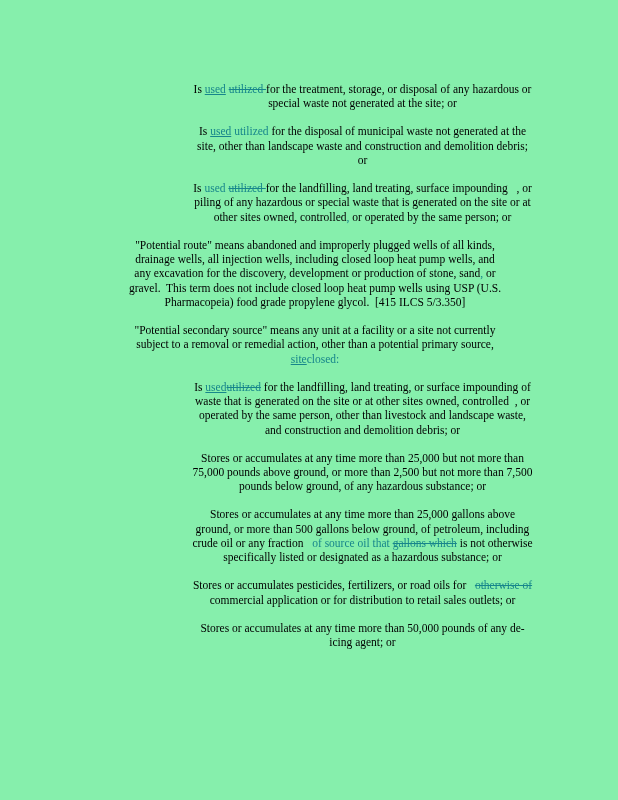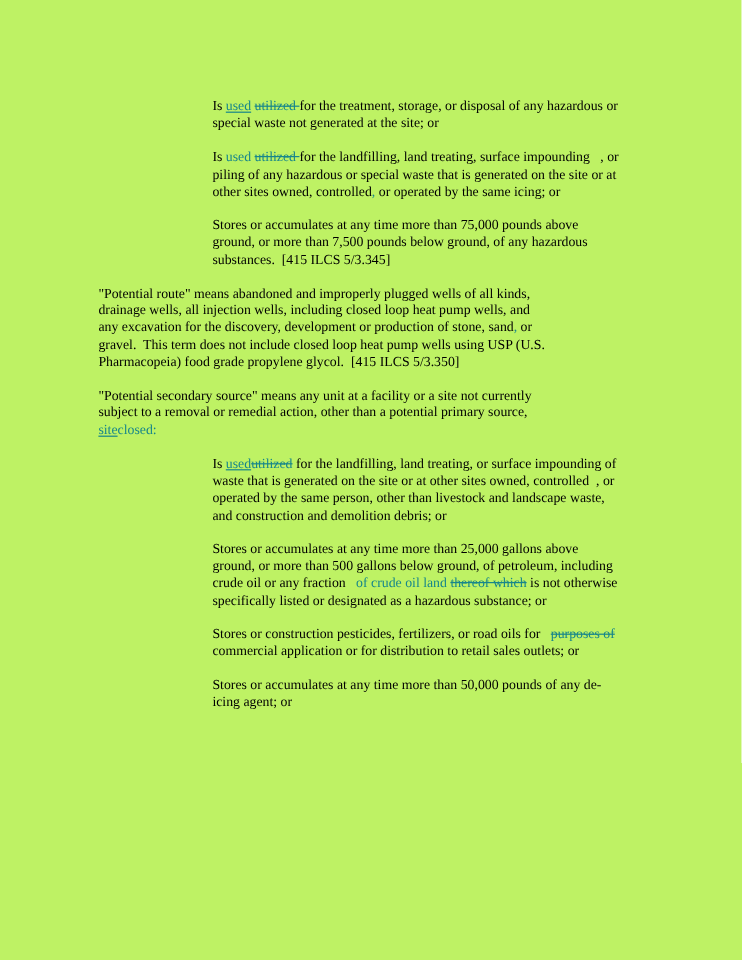--- a/index.html
+++ b/index.html
@@ -4,24 +4,25 @@
 <style>
   html, body {
     margin: 0;
     padding: 0;
     background: #ffffff;
   }
   .page {
     position: relative;
     width: 618px;
     height: 800px;
-    background: #bef264;
+    background: #86efac;
     overflow: hidden;
     box-sizing: border-box;
     padding: 82px 70px 0 82px;
+    text-align: center;
   }
   .doc-body {
     font-family: "Liberation Serif", serif;
     font-size: 11.5px;
     line-height: 14.3px;
     color: #000000;
   }
   .para {
     margin: 0 0 13.8px 0;
     white-space: pre-wrap;
@@ -45,40 +46,43 @@
     color: #000000;
   }
 </style>
 </head>
 <body>
 
 <div class="page">
   <div class="doc-body">
       <p class="para indent-2"><span class="run n">Is </span><span class="run ins">used</span><span class="run n"> </span><span class="run del">utilized </span><span class="run n">for the treatment, storage, or disposal of any hazardous or
 special waste not generated at the site; or</span></p>
+      <p class="para indent-2"><span class="run n">Is </span><span class="run ins">used</span><span class="run n"> </span><span class="run tn">utilized</span><span class="run n"> for the disposal of municipal waste not generated at the
+site, other than landscape waste and construction and demolition debris;
+or</span></p>
       <p class="para indent-2"><span class="run n">Is </span><span class="run tn">used</span><span class="run n"> </span><span class="run del">utilized </span><span class="run n">for the landfilling, land treating, surface impounding   , or
 piling of any hazardous or special waste that is generated on the site or at
-other sites owned, controlled</span><span class="run tn">,</span><span class="run n"> or operated by the same icing; or</span></p>
-      <p class="para indent-2"><span class="run n">Stores or accumulates at any time more than 75,000 pounds above
-ground, or more than 7,500 pounds below ground, of any hazardous
-substances.  [415 ILCS 5/3.345]</span></p>
+other sites owned, controlled</span><span class="run tn">,</span><span class="run n"> or operated by the same person; or</span></p>
       <p class="para indent-1"><span class="run n">"Potential route" means abandoned and improperly plugged wells of all kinds,
 drainage wells, all injection wells, including closed loop heat pump wells, and
 any excavation for the discovery, development or production of stone, sand</span><span class="run tn">,</span><span class="run n"> or
 gravel.  This term does not include closed loop heat pump wells using USP (U.S.
 Pharmacopeia) food grade propylene glycol.  [415 ILCS 5/3.350]</span></p>
       <p class="para indent-1"><span class="run n">"Potential secondary source" means any unit at a facility or a site not currently
 subject to a removal or remedial action, other than a potential primary source,
 </span><span class="run ins">site</span><span class="run tn">closed:</span></p>
       <p class="para indent-2"><span class="run n">Is </span><span class="run ins">used</span><span class="run del">utilized</span><span class="run n"> for the landfilling, land treating, or surface impounding of
 waste that is generated on the site or at other sites owned, controlled  , or
 operated by the same person, other than livestock and landscape waste,
 and construction and demolition debris; or</span></p>
+      <p class="para indent-2"><span class="run n">Stores or accumulates at any time more than 25,000 but not more than
+75,000 pounds above ground, or more than 2,500 but not more than 7,500
+pounds below ground, of any hazardous substance; or</span></p>
       <p class="para indent-2"><span class="run n">Stores or accumulates at any time more than 25,000 gallons above
 ground, or more than 500 gallons below ground, of petroleum, including
-crude oil or any fraction   </span><span class="run tn">of crude oil land </span><span class="run del">thereof which</span><span class="run n"> is not otherwise
+crude oil or any fraction   </span><span class="run tn">of source oil that </span><span class="run del">gallons which</span><span class="run n"> is not otherwise
 specifically listed or designated as a hazardous substance; or</span></p>
-      <p class="para indent-2"><span class="run n">Stores or construction pesticides, fertilizers, or road oils for   </span><span class="run del">purposes of</span><span class="run n">
+      <p class="para indent-2"><span class="run n">Stores or accumulates pesticides, fertilizers, or road oils for   </span><span class="run del">otherwise of</span><span class="run n">
 commercial application or for distribution to retail sales outlets; or</span></p>
       <p class="para indent-2"><span class="run n">Stores or accumulates at any time more than 50,000 pounds of any de-
 icing agent; or</span></p>
     </div>
 </div>
 
 </body></html>

